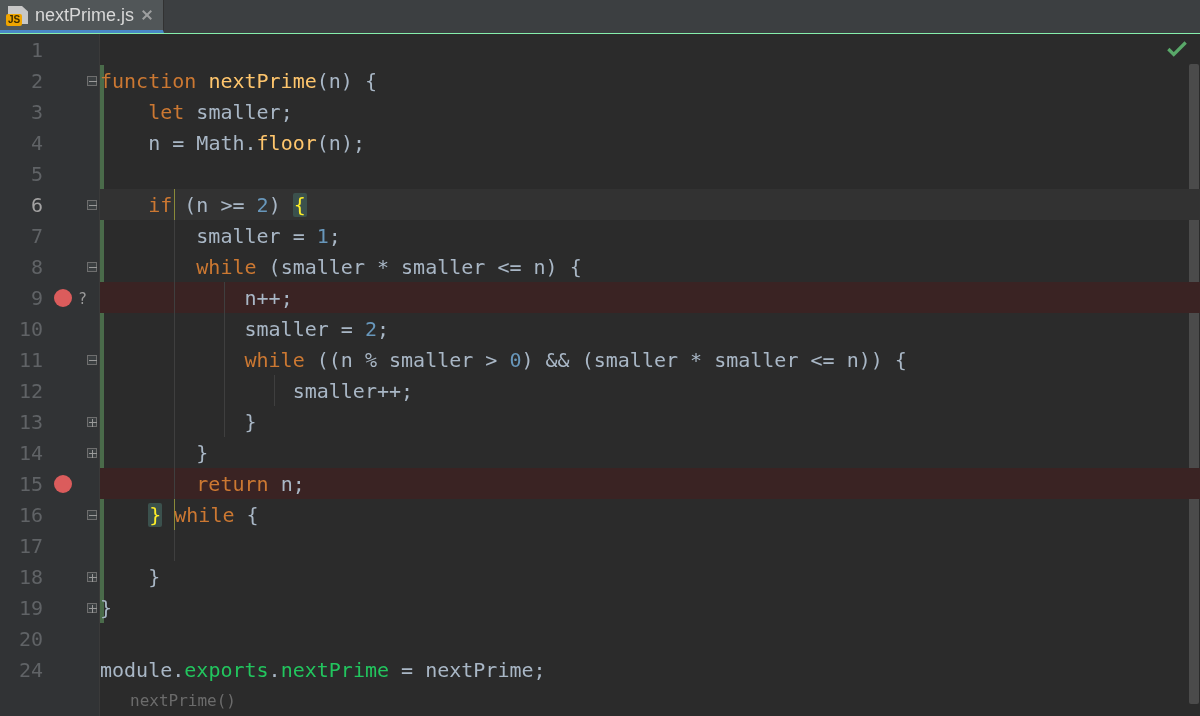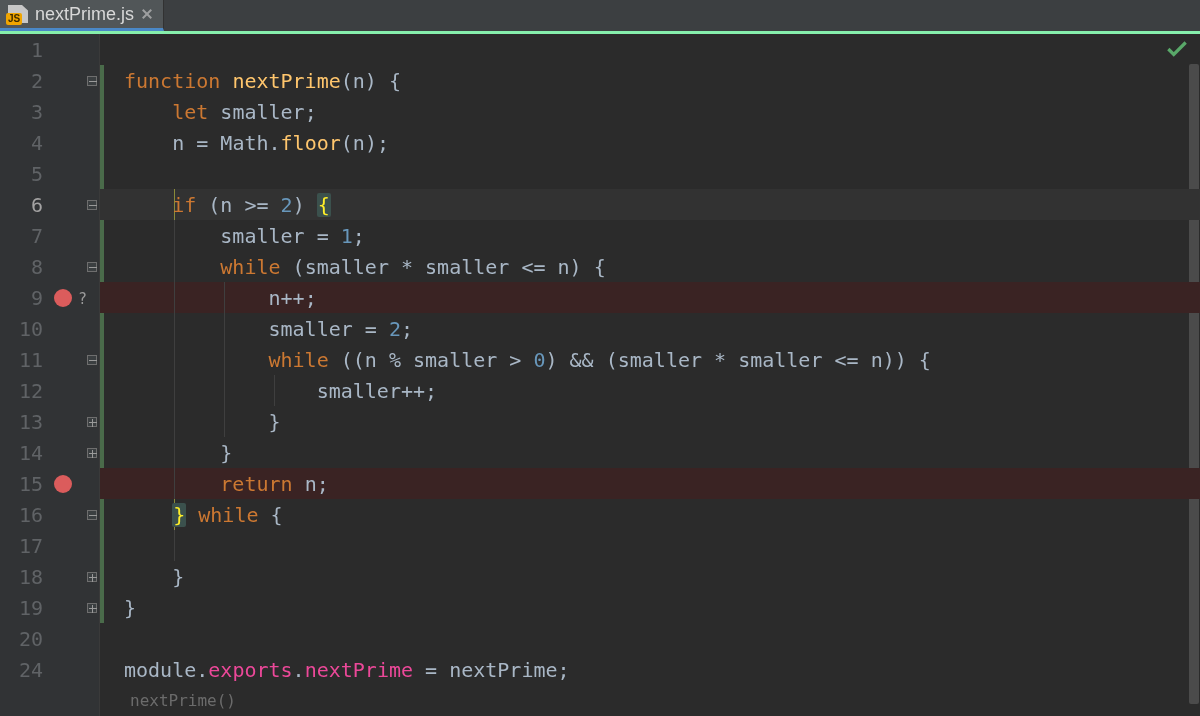--- a/index.html
+++ b/index.html
@@ -8,21 +8,21 @@
     background: #2b2b2b;
     font-family: "Menlo", "Consolas", monospace;
     font-size: 20px;
     color: #a9b7c6;
     overflow: hidden;
   }
   
   .tab-bar {
     height: 34px;
     background: #3c3f41;
-    border-bottom: 3px solid #86efac;
+    border-bottom: 1px solid #86efac;
     display: flex;
     align-items: stretch;
   }
   .tab {
     display: flex;
     align-items: center;
     padding: 0 10px 0 8px;
     background: #515658;
     border-right: 1px solid #323232;
     border-bottom: 3px solid #4a88c7;
@@ -123,27 +123,26 @@
   .code-area .line.current{ background:#323232; }
   .code-area .line.bp{ background:#3a2323; }
   .code-area .line .indent-guide{
     position:absolute;
     top:0; bottom:0; width:1px;
     background:#3f3f3f;
   }
   .yellow-guide{ background:#8a8a3a !important; }
   .code-area .content{
     position:relative;
-    padding-left:24px;
   }
   
   .kw  { color:#cc7832; }       
   .def { color:#ffc66d; }       
   .id  { color:#a9b7c6; }       
-  .prop{ color:#ec4899;text-align:right; }       
+  .prop{ color:#22c55e;text-align:right; }       
   .num { color:#6897bb; }       
   .pun { color:#a9b7c6; }
   .brace-hl{ background:#3b514d; color:#ffef28; border-radius:2px; padding:0 1px;}
   .hint{
     color:#6b6b6b;
     font-size:16px;
     padding-left:30px;
   }
   
   .status-check{

